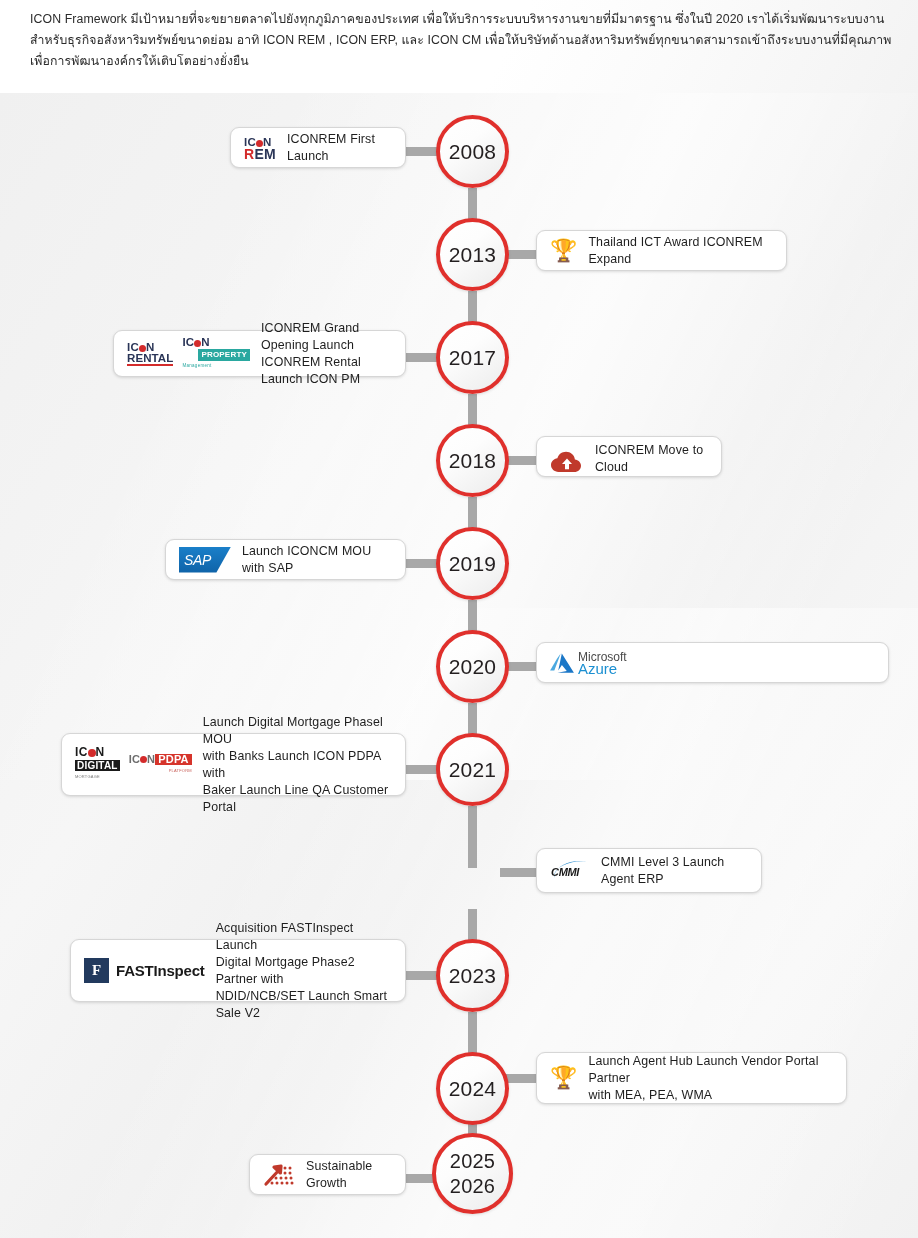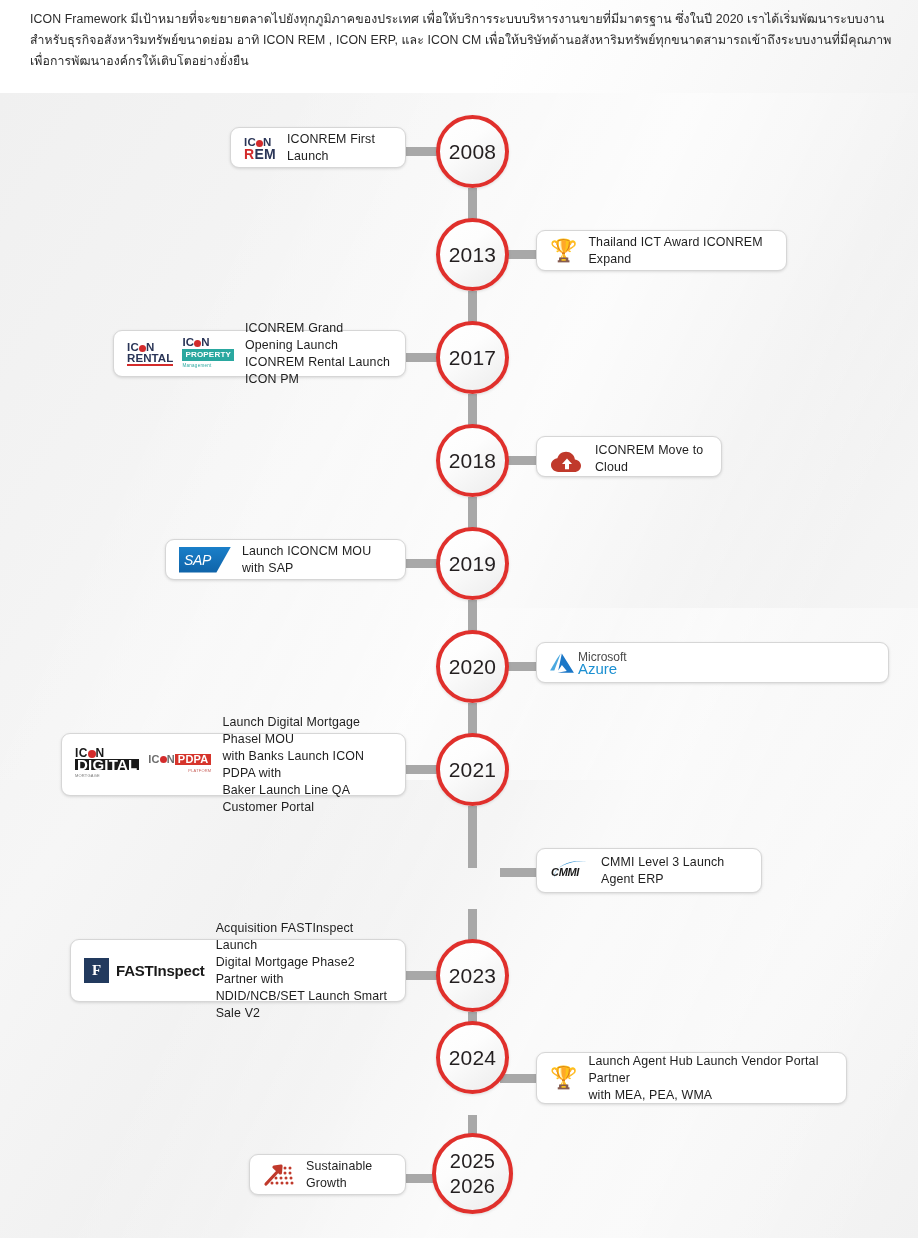--- a/index.html
+++ b/index.html
@@ -181,21 +181,21 @@
   .logo-rental .l2 {
     font-size: 11.5px; font-weight: bold; color: #2a3557;
     border-bottom: 2px solid #d32b2b; letter-spacing: .1px;
   }
 
   
   .logo-property { line-height: 10px; text-align: left; }
   .logo-property .l1 { font-size: 11.5px; font-weight: bold; color: #2a3557; letter-spacing: .2px; }
   .logo-property .l2 {
     font-size: 8px; font-weight: bold; color: #ffffff;
-    background: #2aa8a0; padding: 1px 3px; display: inline-block; letter-spacing: .2px;
+    background: #2aa8a0; padding: 1px 3px; display: inline-block; letter-spacing: .2px; margin-left: 16px;
   }
   .logo-property .l3 { font-size: 4.5px; color: #2aa8a0; letter-spacing: .3px; }
 
   
   .logo-sap {
     position: relative;
     width: 52px; height: 26px;
   }
   .logo-sap .shape {
     position: absolute; inset: 0;
@@ -213,21 +213,21 @@
   .logo-azure { display: flex; align-items: center; gap: 4px; }
   .logo-azure .glyph { width: 24px; height: 22px; }
   .logo-azure .wordmark { line-height: 11px; }
   .logo-azure .w1 { font-size: 12px; color: #4a4a4a; }
   .logo-azure .w2 { font-size: 15px; color: #1b8fd1; }
 
   
   .logo-digital { line-height: 11px; text-align: left; }
   .logo-digital .l1 { font-size: 12px; font-weight: bold; color: #1a1a1a; letter-spacing: .3px; }
   .logo-digital .l2 {
-    font-size: 15px; font-weight: bold; color: #ffffff; background: #1a1a1a;
+    font-size: 10px; font-weight: bold; color: #ffffff; background: #1a1a1a;
     padding: 0 2px; display: inline-block; letter-spacing: .2px;
   }
   .logo-digital .l3 { font-size: 4px; color: #777; letter-spacing: .2px; }
 
   
   .logo-pdpa { line-height: 11px; text-align: left; }
   .logo-pdpa .row { display: flex; align-items: center; }
   .logo-pdpa .ic { font-size: 11px; font-weight: bold; color: #6d6d6d; letter-spacing: .2px; }
   .logo-pdpa .pd {
     font-size: 11px; font-weight: bold; color: #ffffff; background: #d6342b;
@@ -432,21 +432,21 @@
   </div>
 
   <div class="connector" style="left:500px;top:981px;width:46px;"></div>
   <div class="card right" style="left:536px;top:959px;width:311px;height:52px;">
     <div class="card-logos">
       <div class="logo trophy">🏆</div>
     </div>
     <div class="card-text">Launch Agent Hub Launch Vendor Portal Partner
 with MEA, PEA, WMA</div>
   </div>
-  <div class="node" style="top:928px;">
+  <div class="node" style="top:959px;">
     <div class="year">2024</div>
   </div>
 
   <div class="connector" style="left:398px;top:1081px;width:42px;"></div>
   <div class="card left" style="left:249px;top:1061px;width:157px;height:41px;">
     <div class="card-logos">
       <svg class="logo logo-growth" viewBox="0 0 32 26">
         <path d="M3 22 L17 7 M11 5 L18 4 L17.4 11 Z" stroke="#c0392b" stroke-width="3.2" fill="#c0392b" stroke-linecap="round" stroke-linejoin="round"></path>
         <g fill="#c0392b">
           <circle cx="22" cy="6" r="1.5"></circle>

